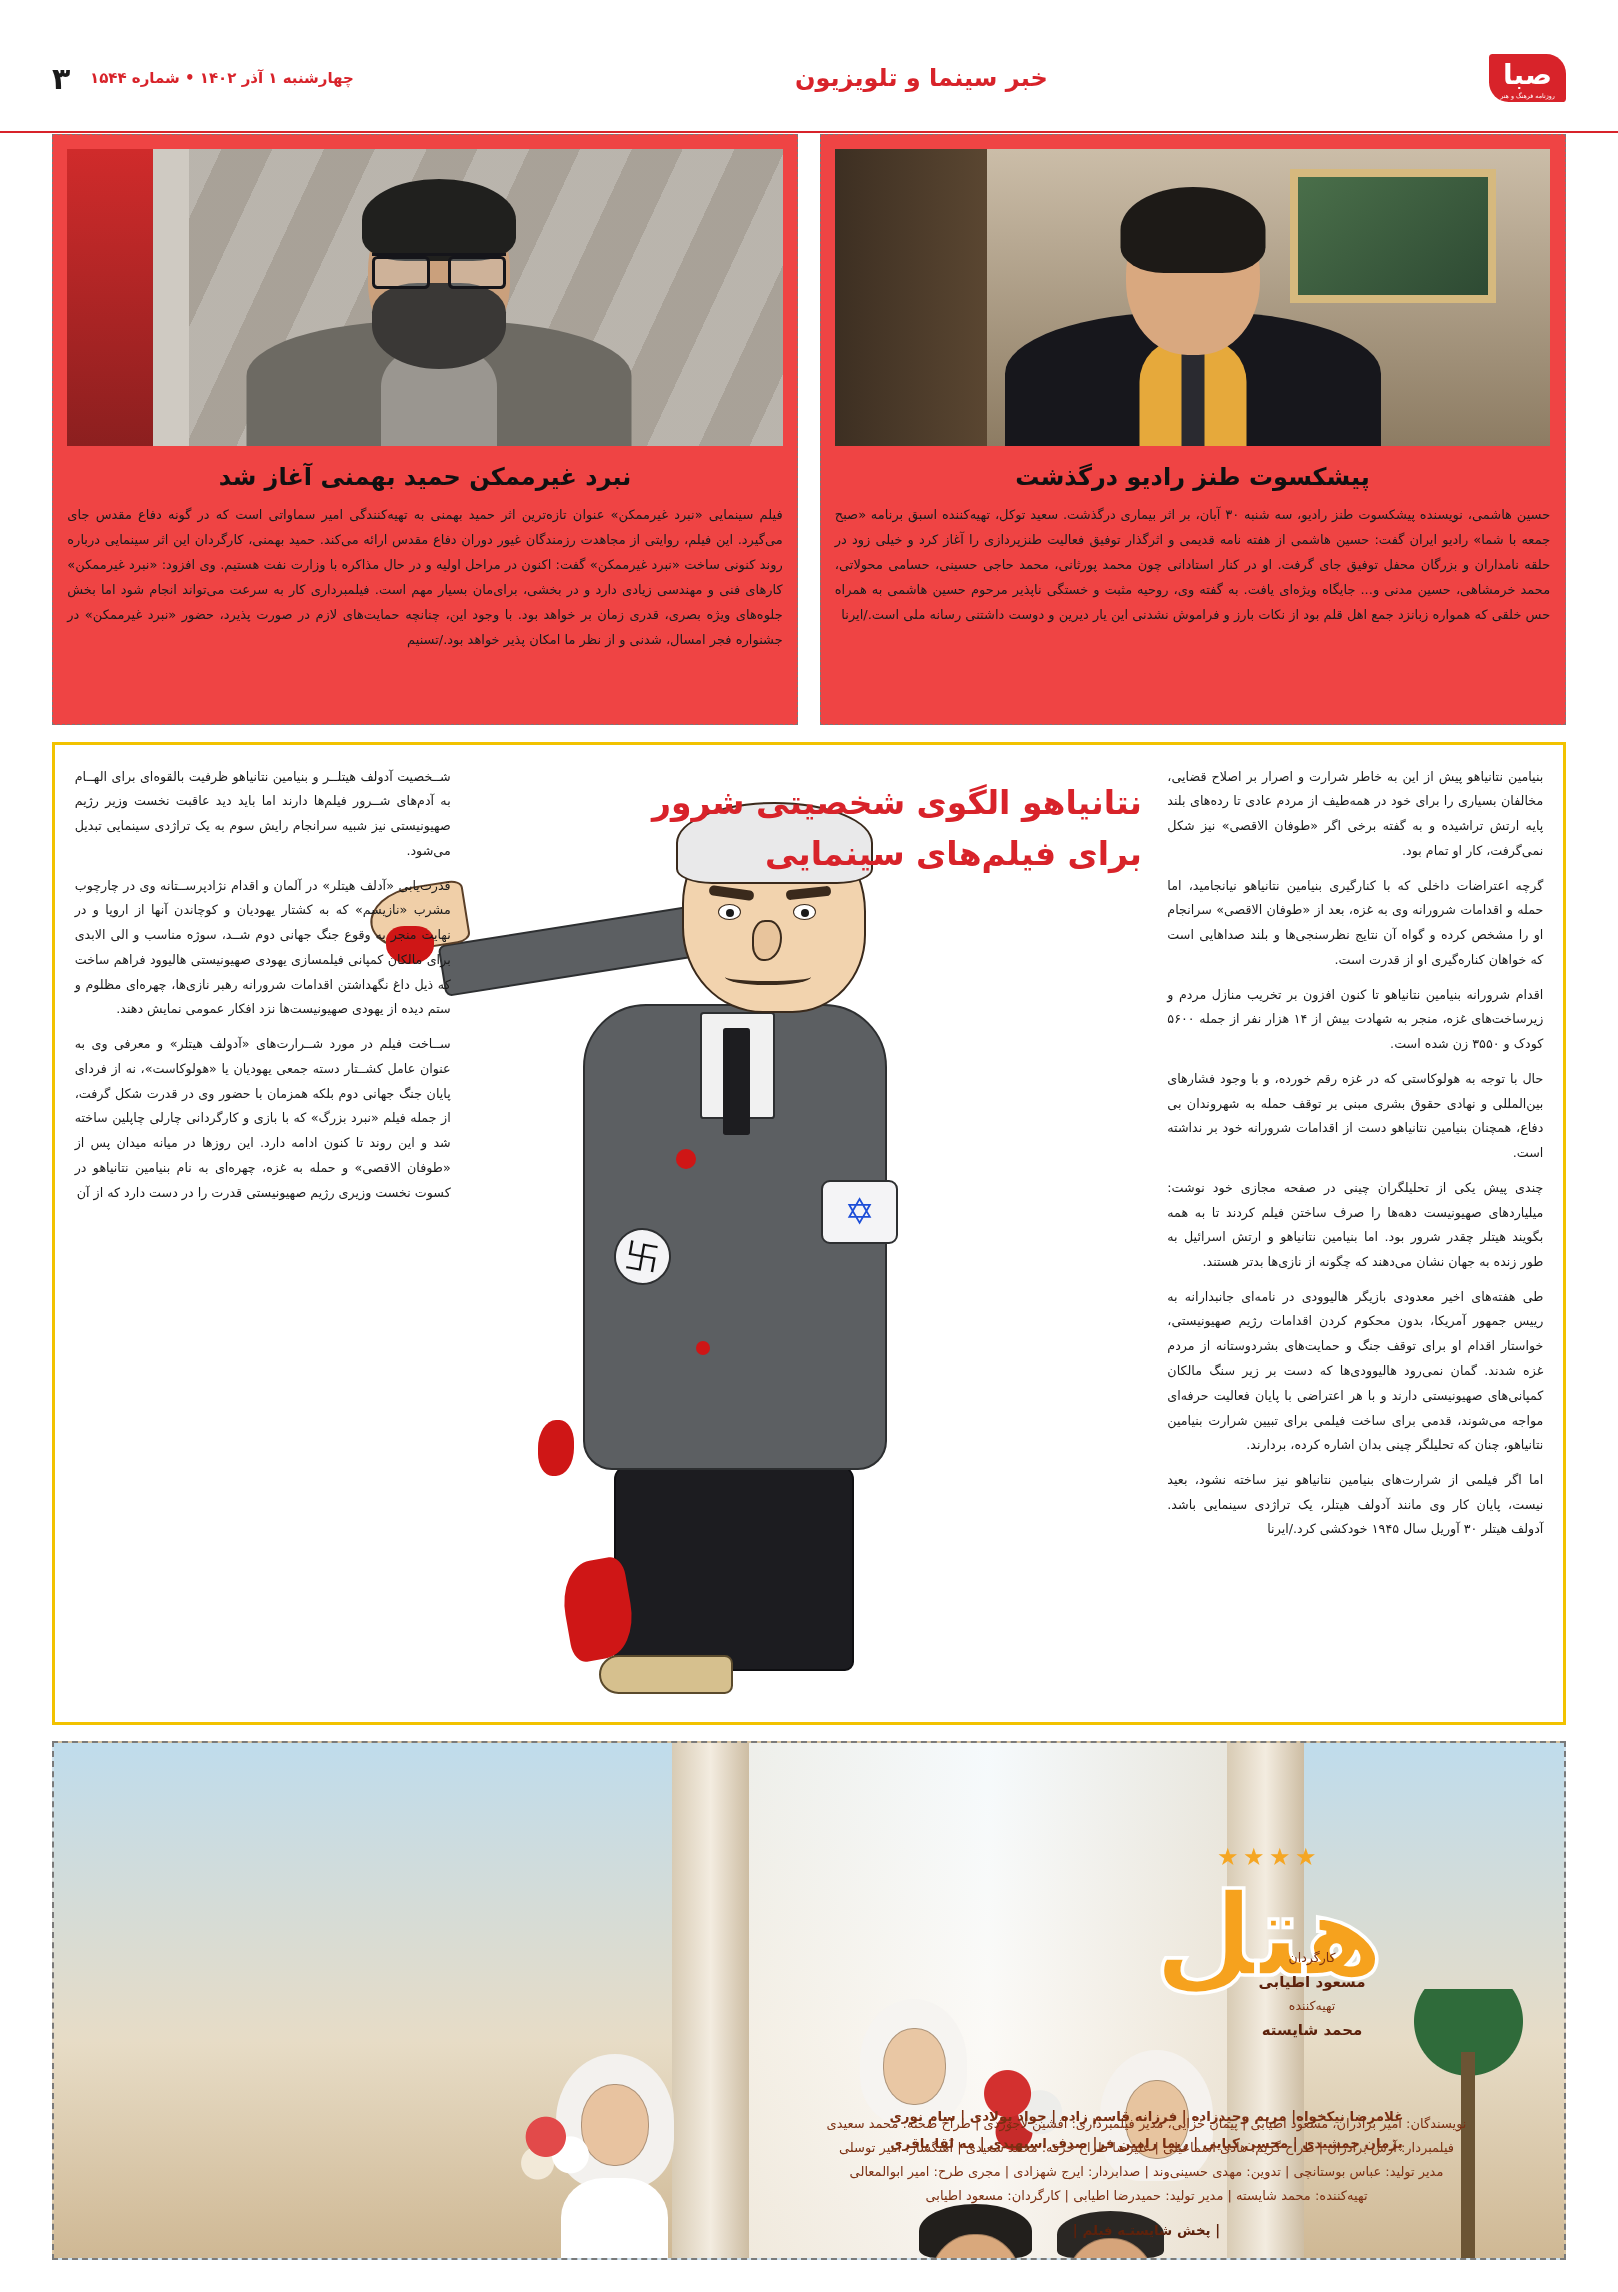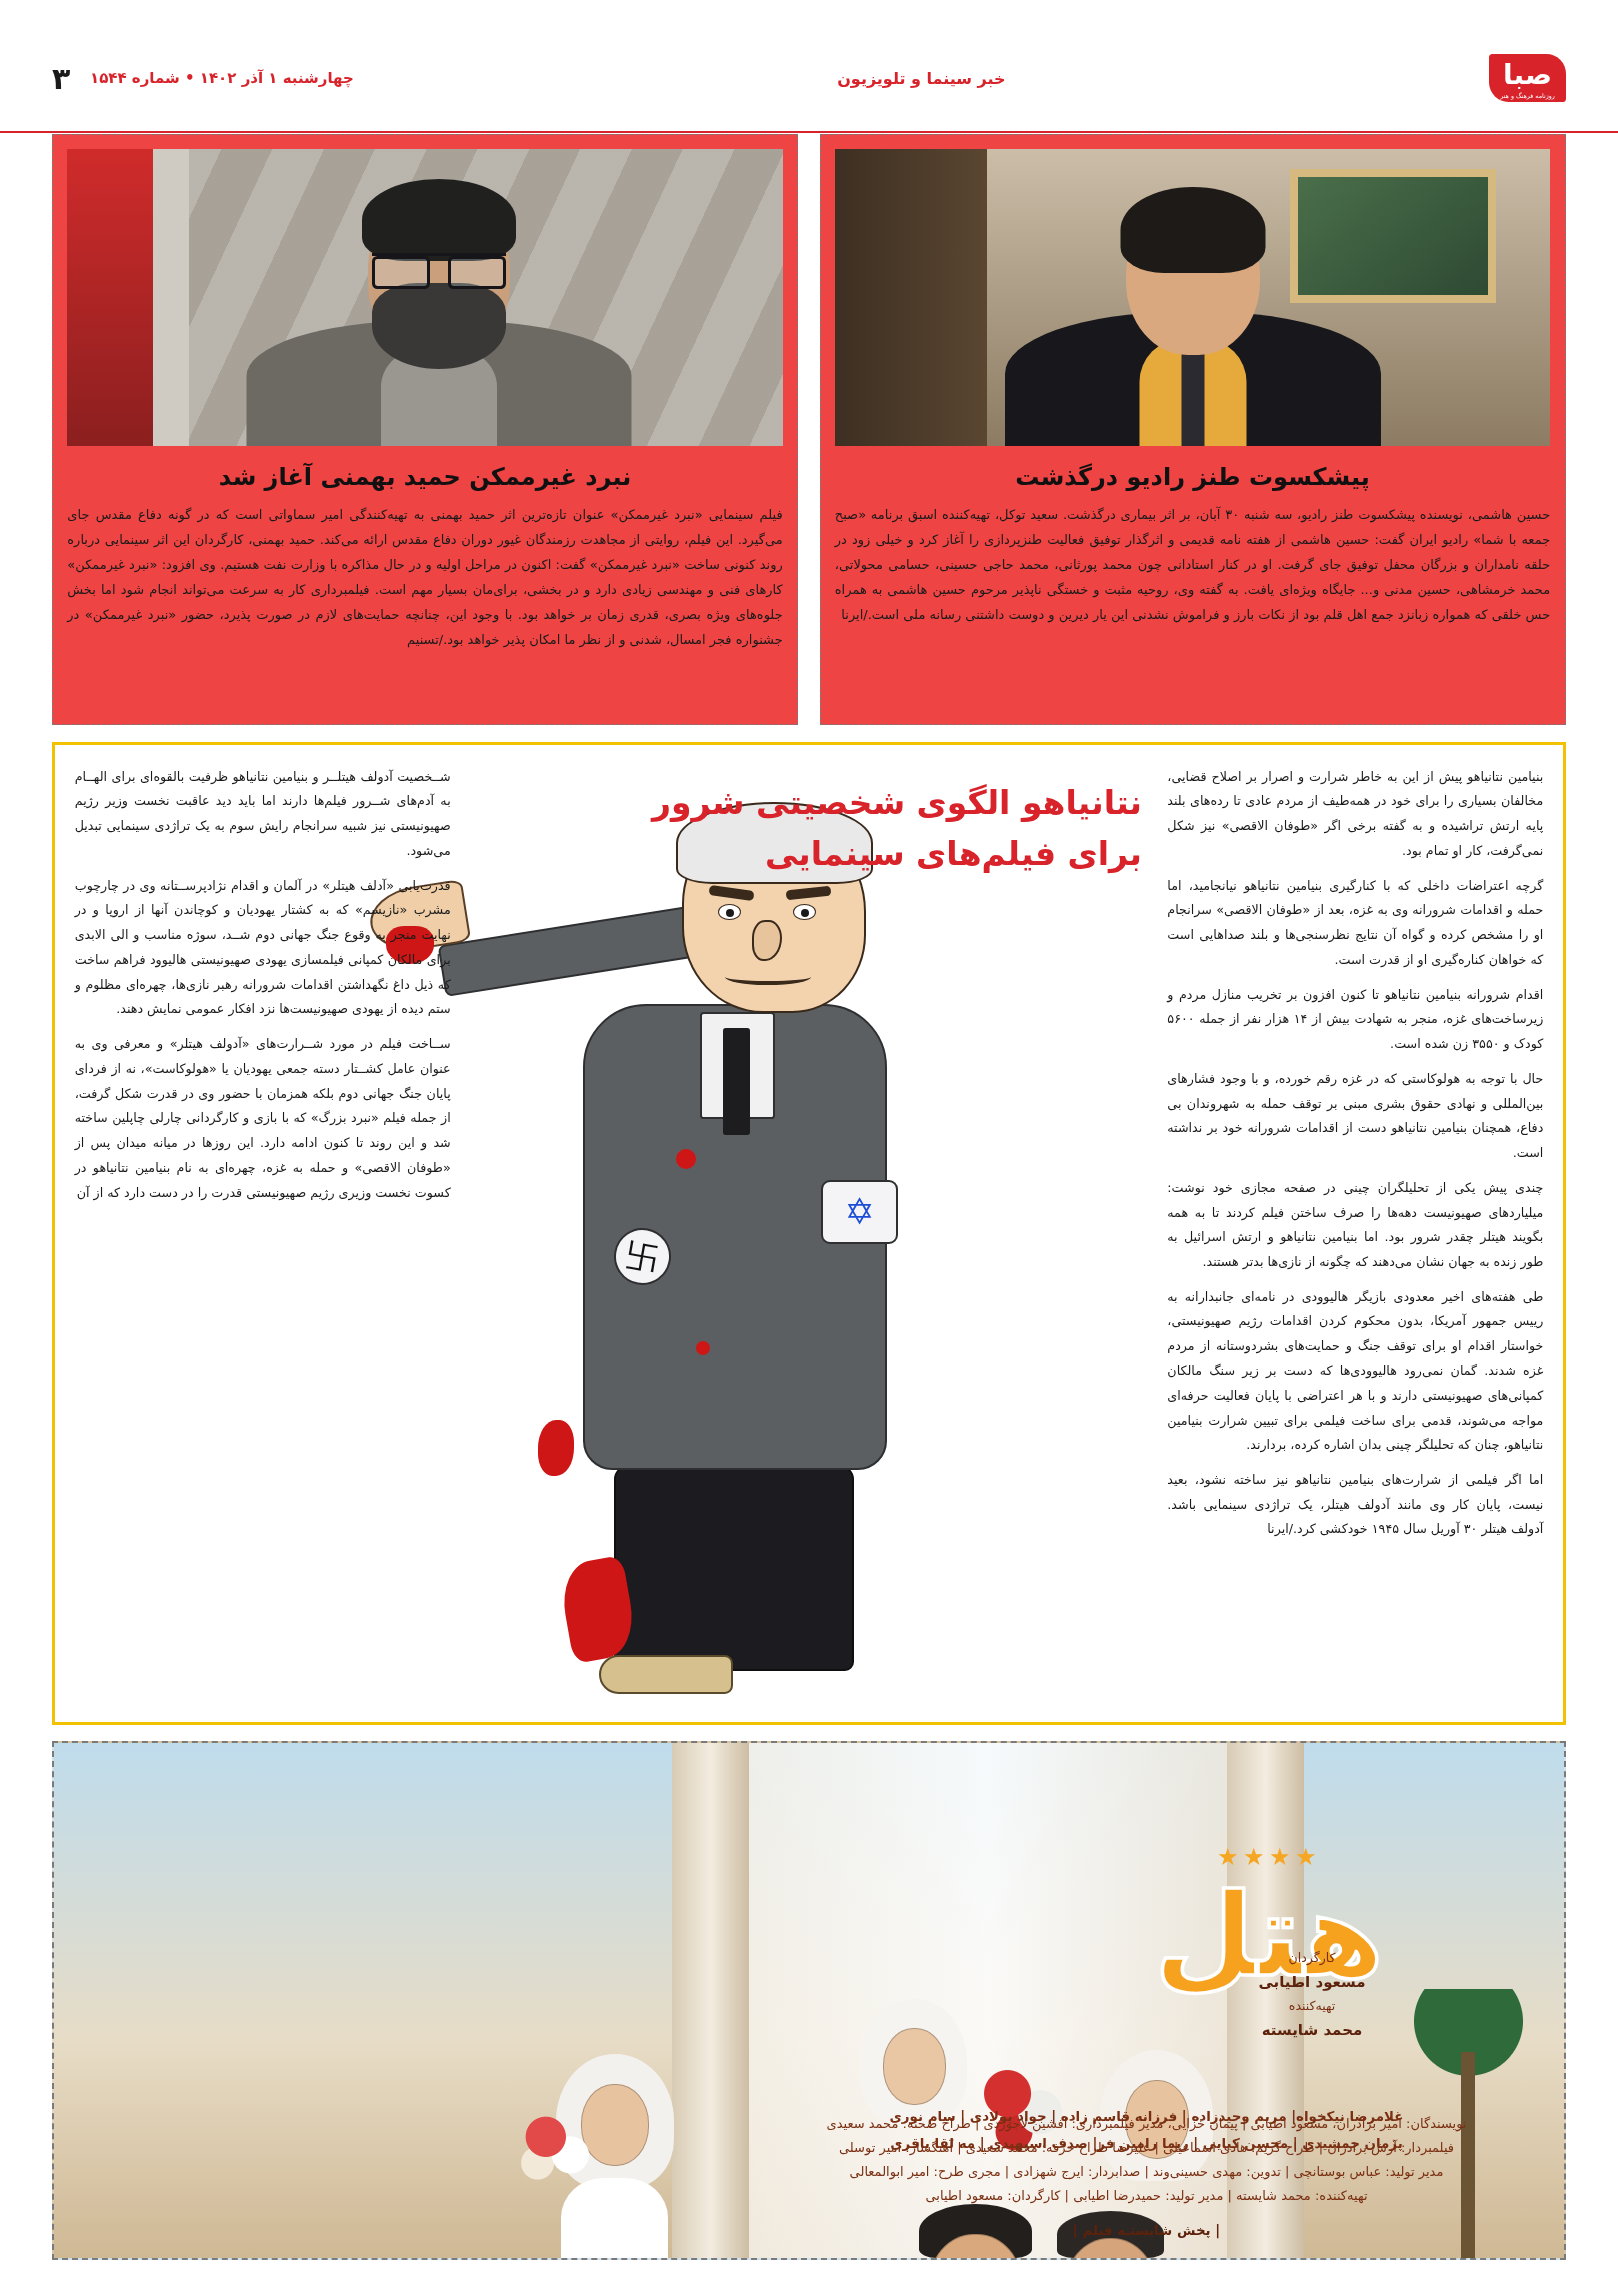--- a/index.html
+++ b/index.html
@@ -64,21 +64,21 @@
     position: absolute;
     bottom: 2.7px;
     width: 100%;
     text-align: center;
     color: #ffffff;
     font-size: 6.3px;
     letter-spacing: 0.4px;
   }
   .section-title {
     color: #d8232a;
-    font-size: 16px;
+    font-size: 24px;
     font-weight: bold;
     letter-spacing: 0.4px;
   }
   .dateline {
     display: flex;
     flex-direction: row-reverse;
     align-items: center;
     gap: 19.7px;
   }
   .dateline .date-text {

